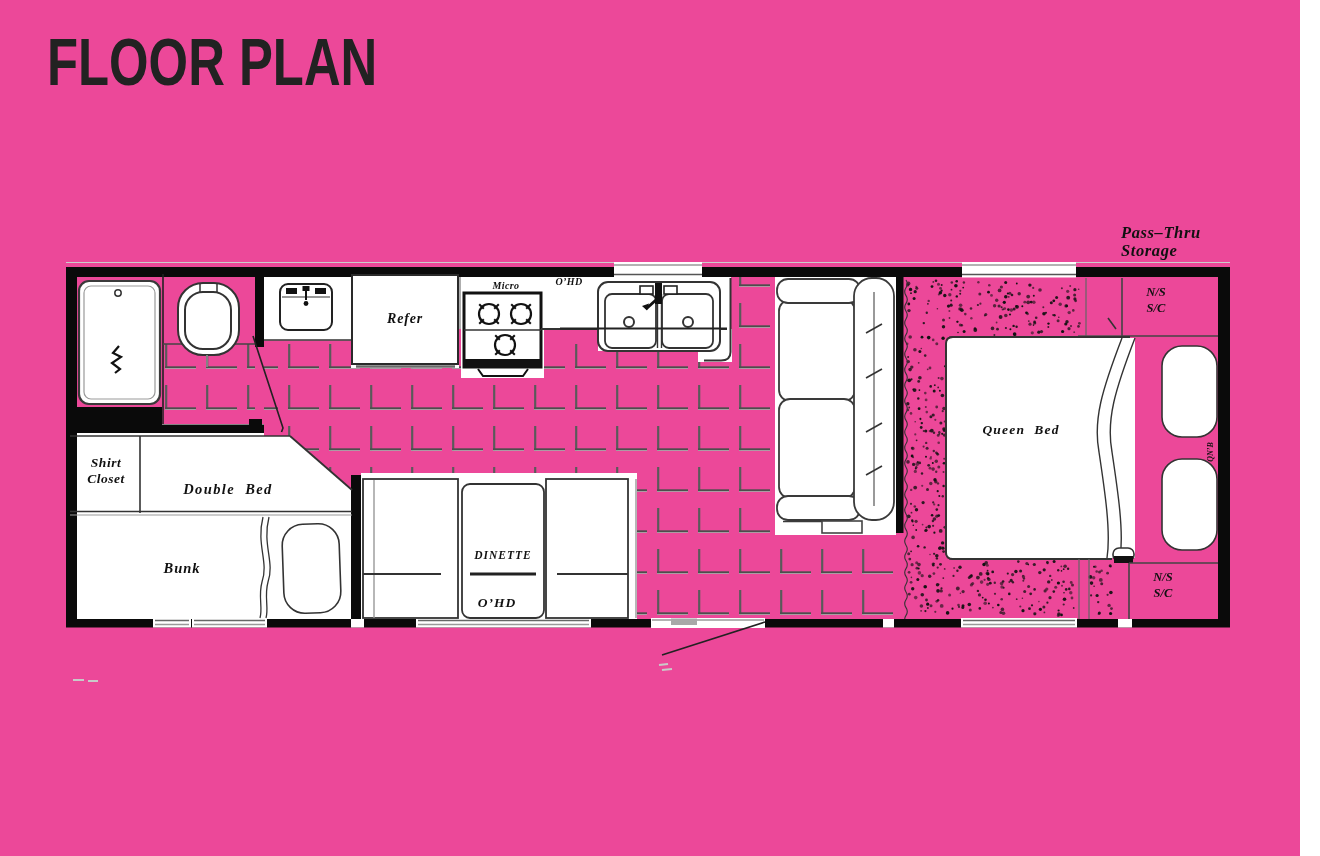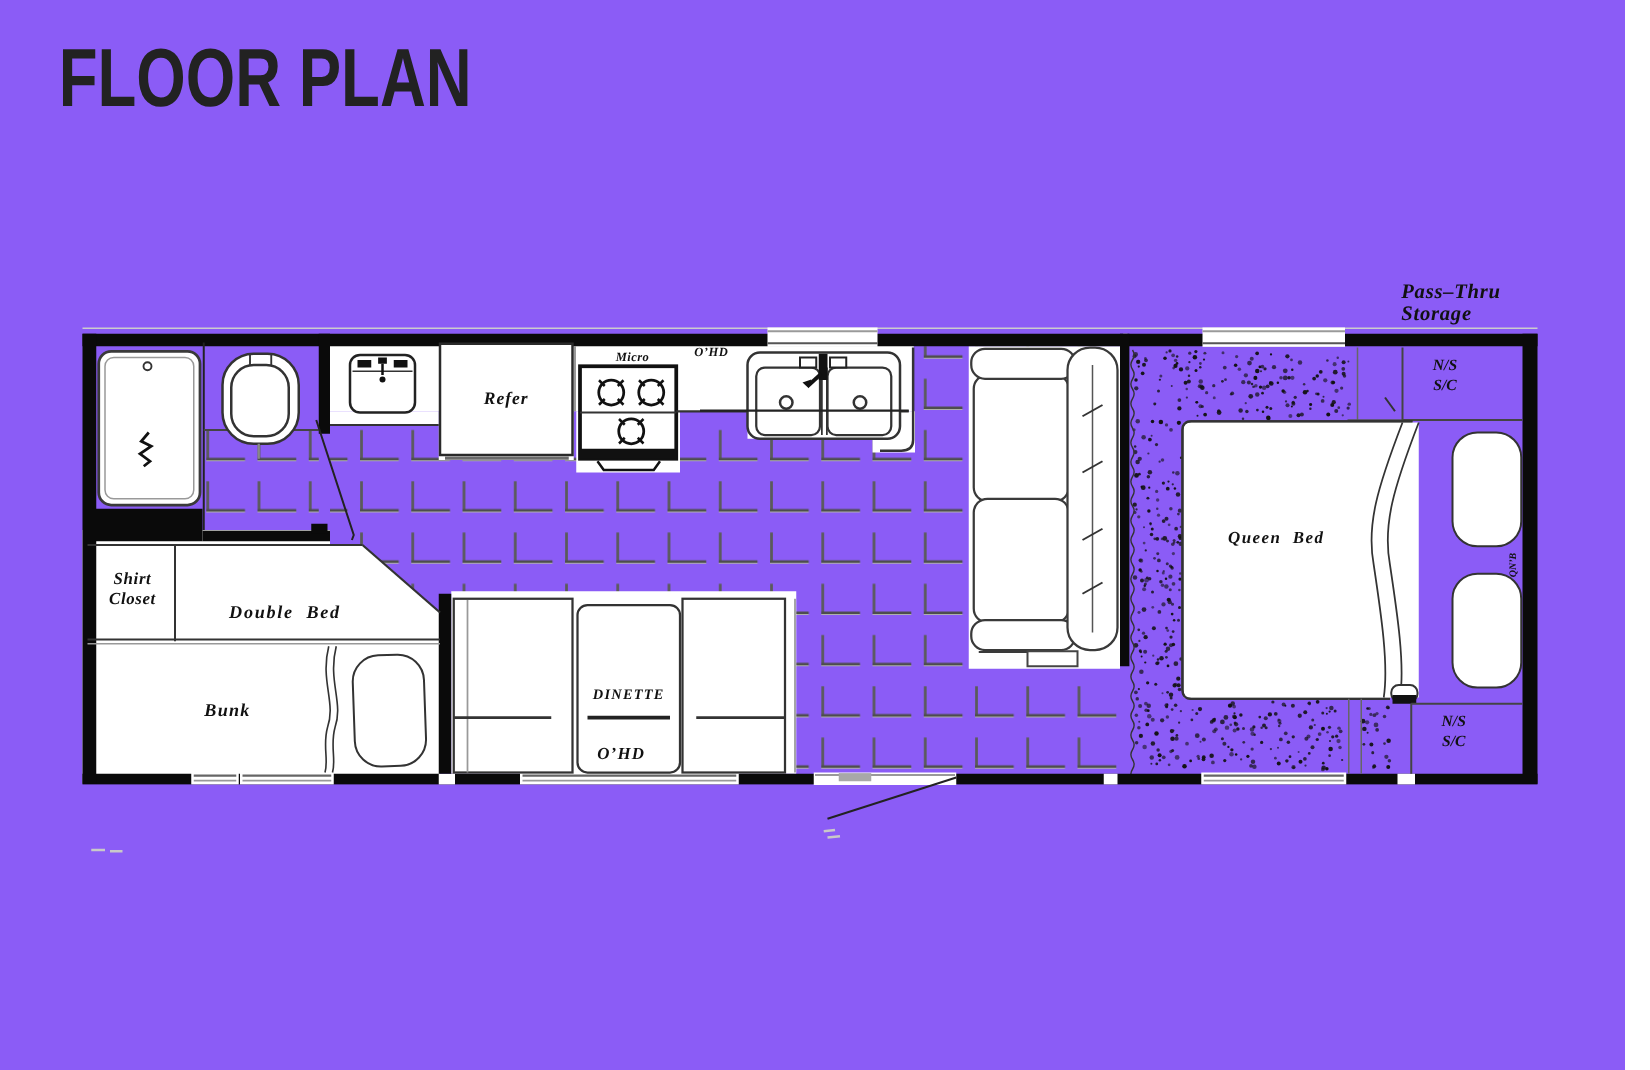--- a/index.html
+++ b/index.html
@@ -1,16 +1,16 @@
 <!DOCTYPE html>
 <html><head>
 <meta charset="utf-8">
 <style>
 html,body{margin:0;padding:0;background:#fff;}
-#page{position:relative;width:1300px;height:856px;background:#8b5cf6;overflow:hidden;font-family:"Liberation Sans",sans-serif;}
+#page{position:relative;width:1300px;height:856px;background:#ec4899;overflow:hidden;font-family:"Liberation Sans",sans-serif;}
 #title{position:absolute;left:47px;top:29px;font-family:"Liberation Sans",sans-serif;font-weight:bold;font-size:66px;line-height:1;color:#222;letter-spacing:0px;transform:scaleX(0.77);transform-origin:left top;white-space:nowrap;}
 #scrollbar{position:absolute;left:1303px;top:105px;width:8px;height:235px;background:#868686;border-radius:4px;}
 .lbl{font-family:"Liberation Serif",serif;font-weight:bold;font-style:italic;fill:#111;}
 </style>
 </head>
 <body>
 <div id="page">
 
 <div id="title">FLOOR PLAN</div>
 

